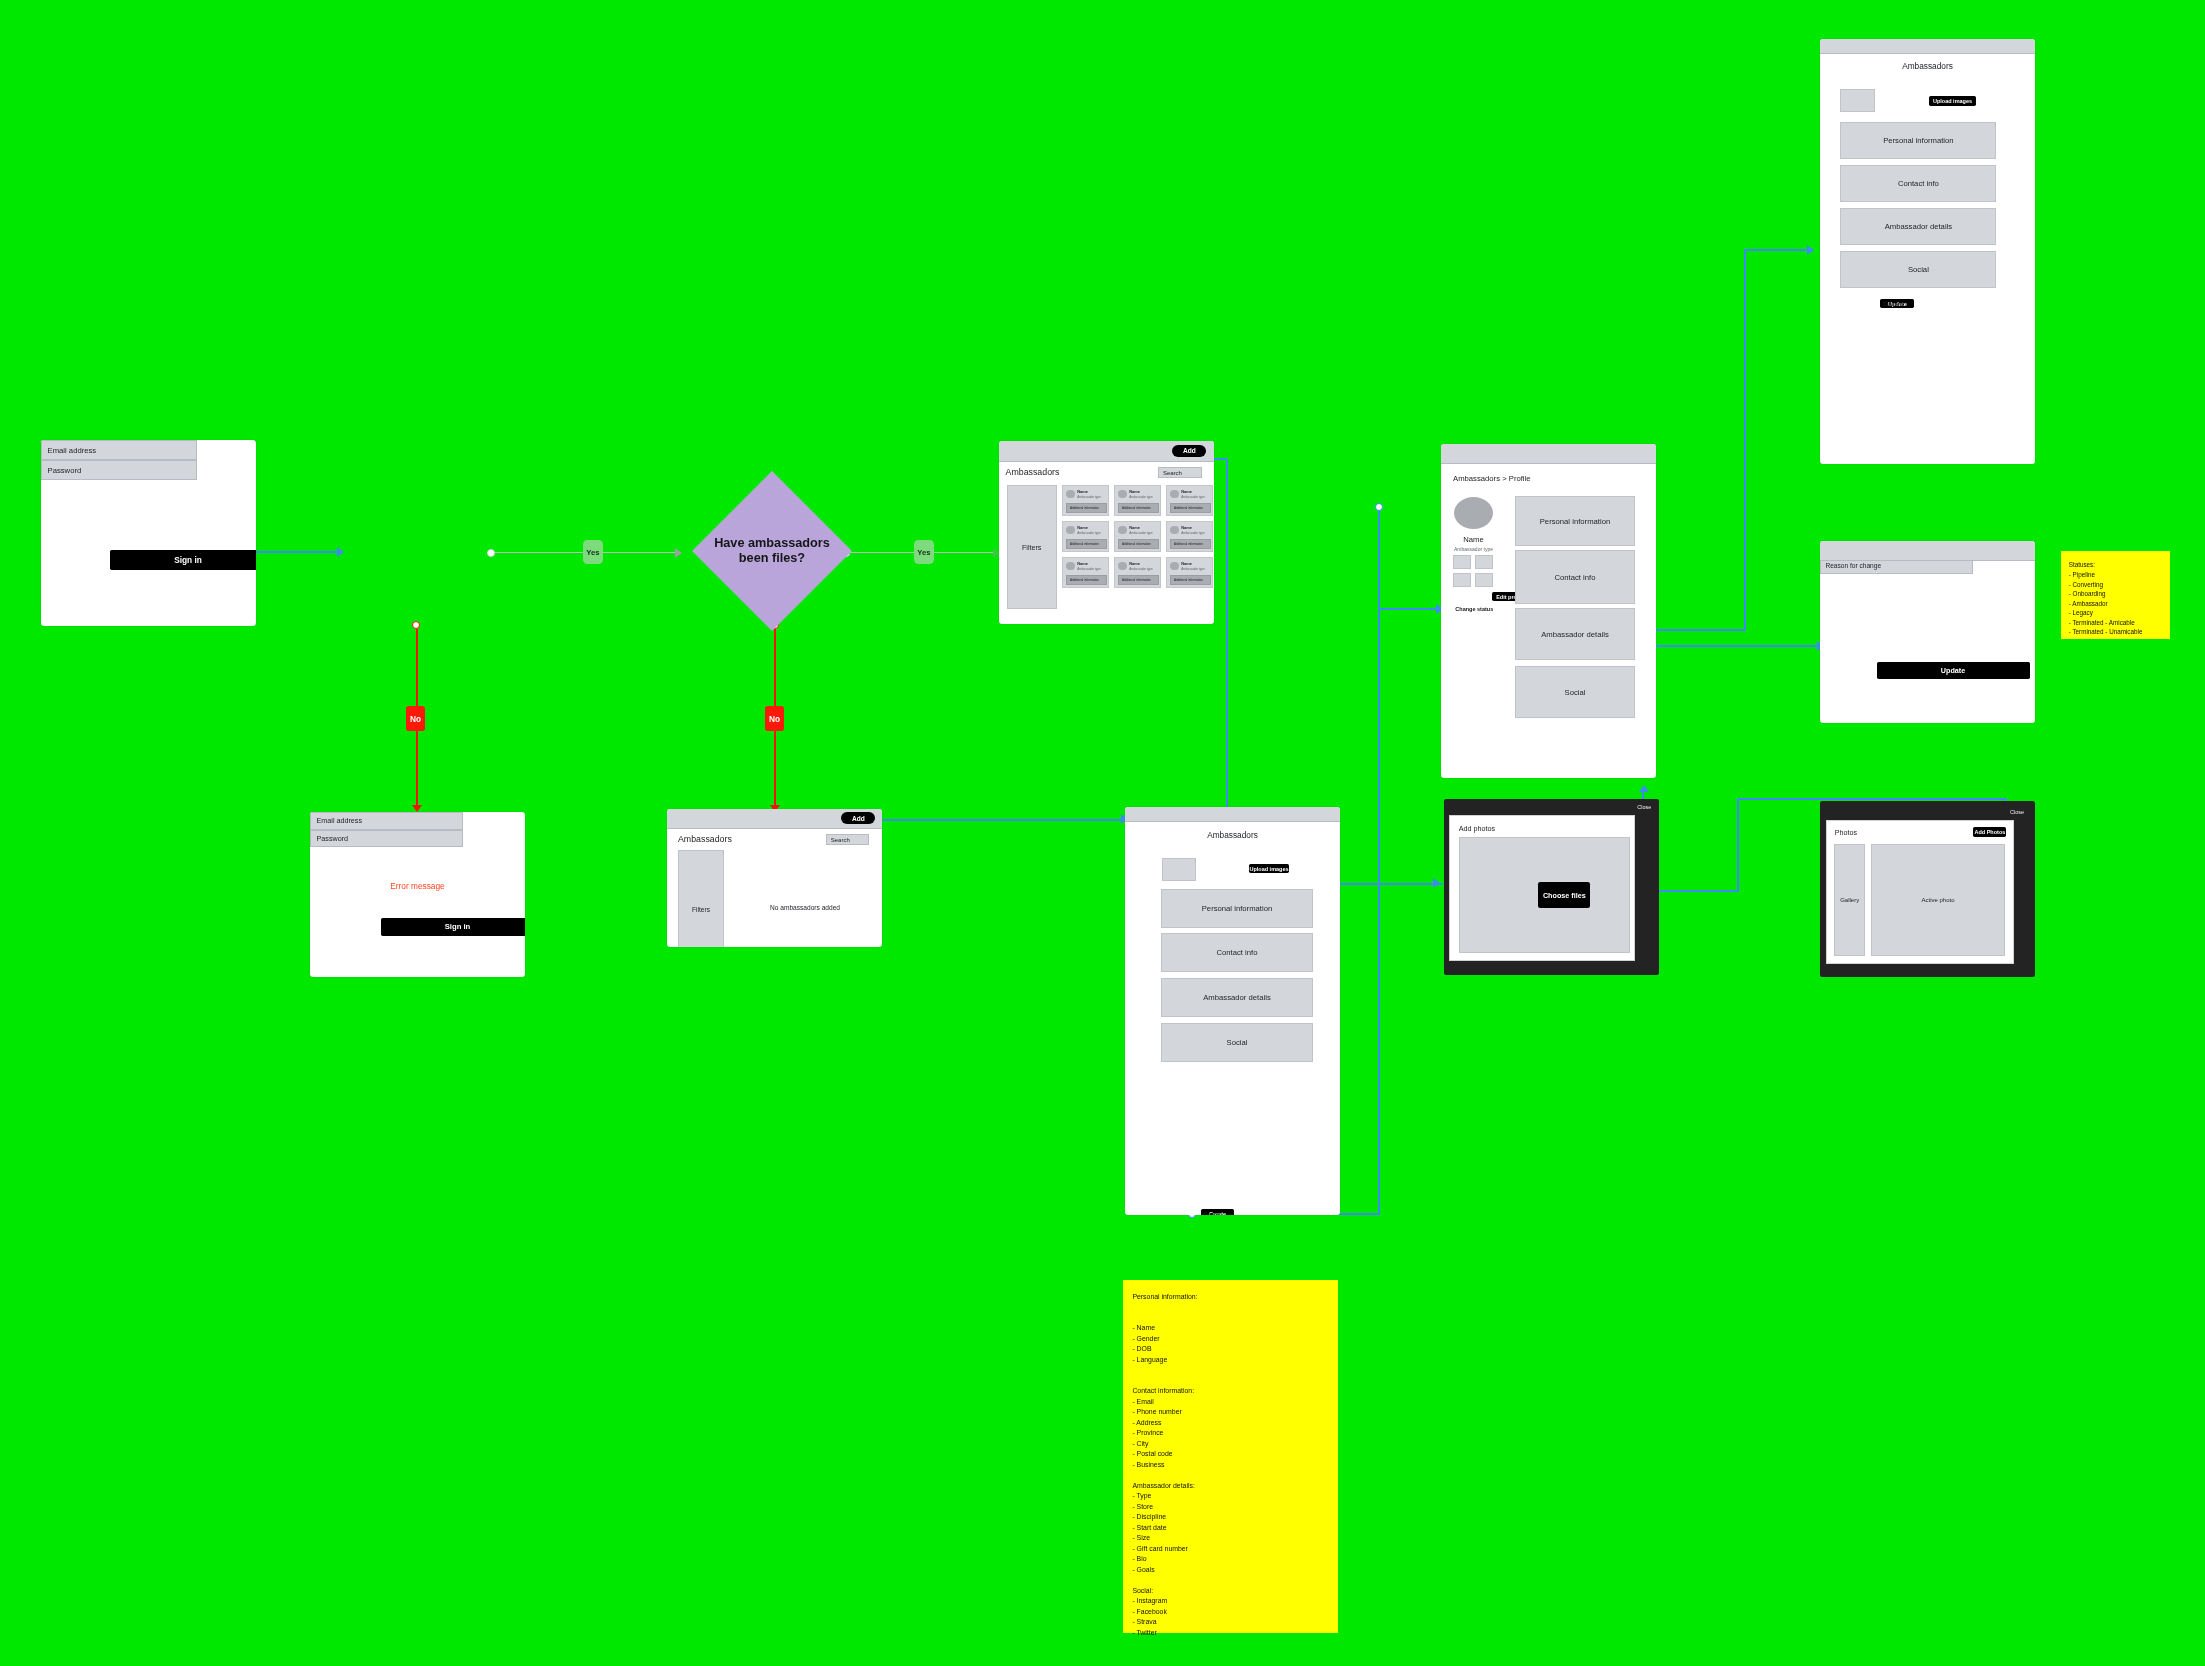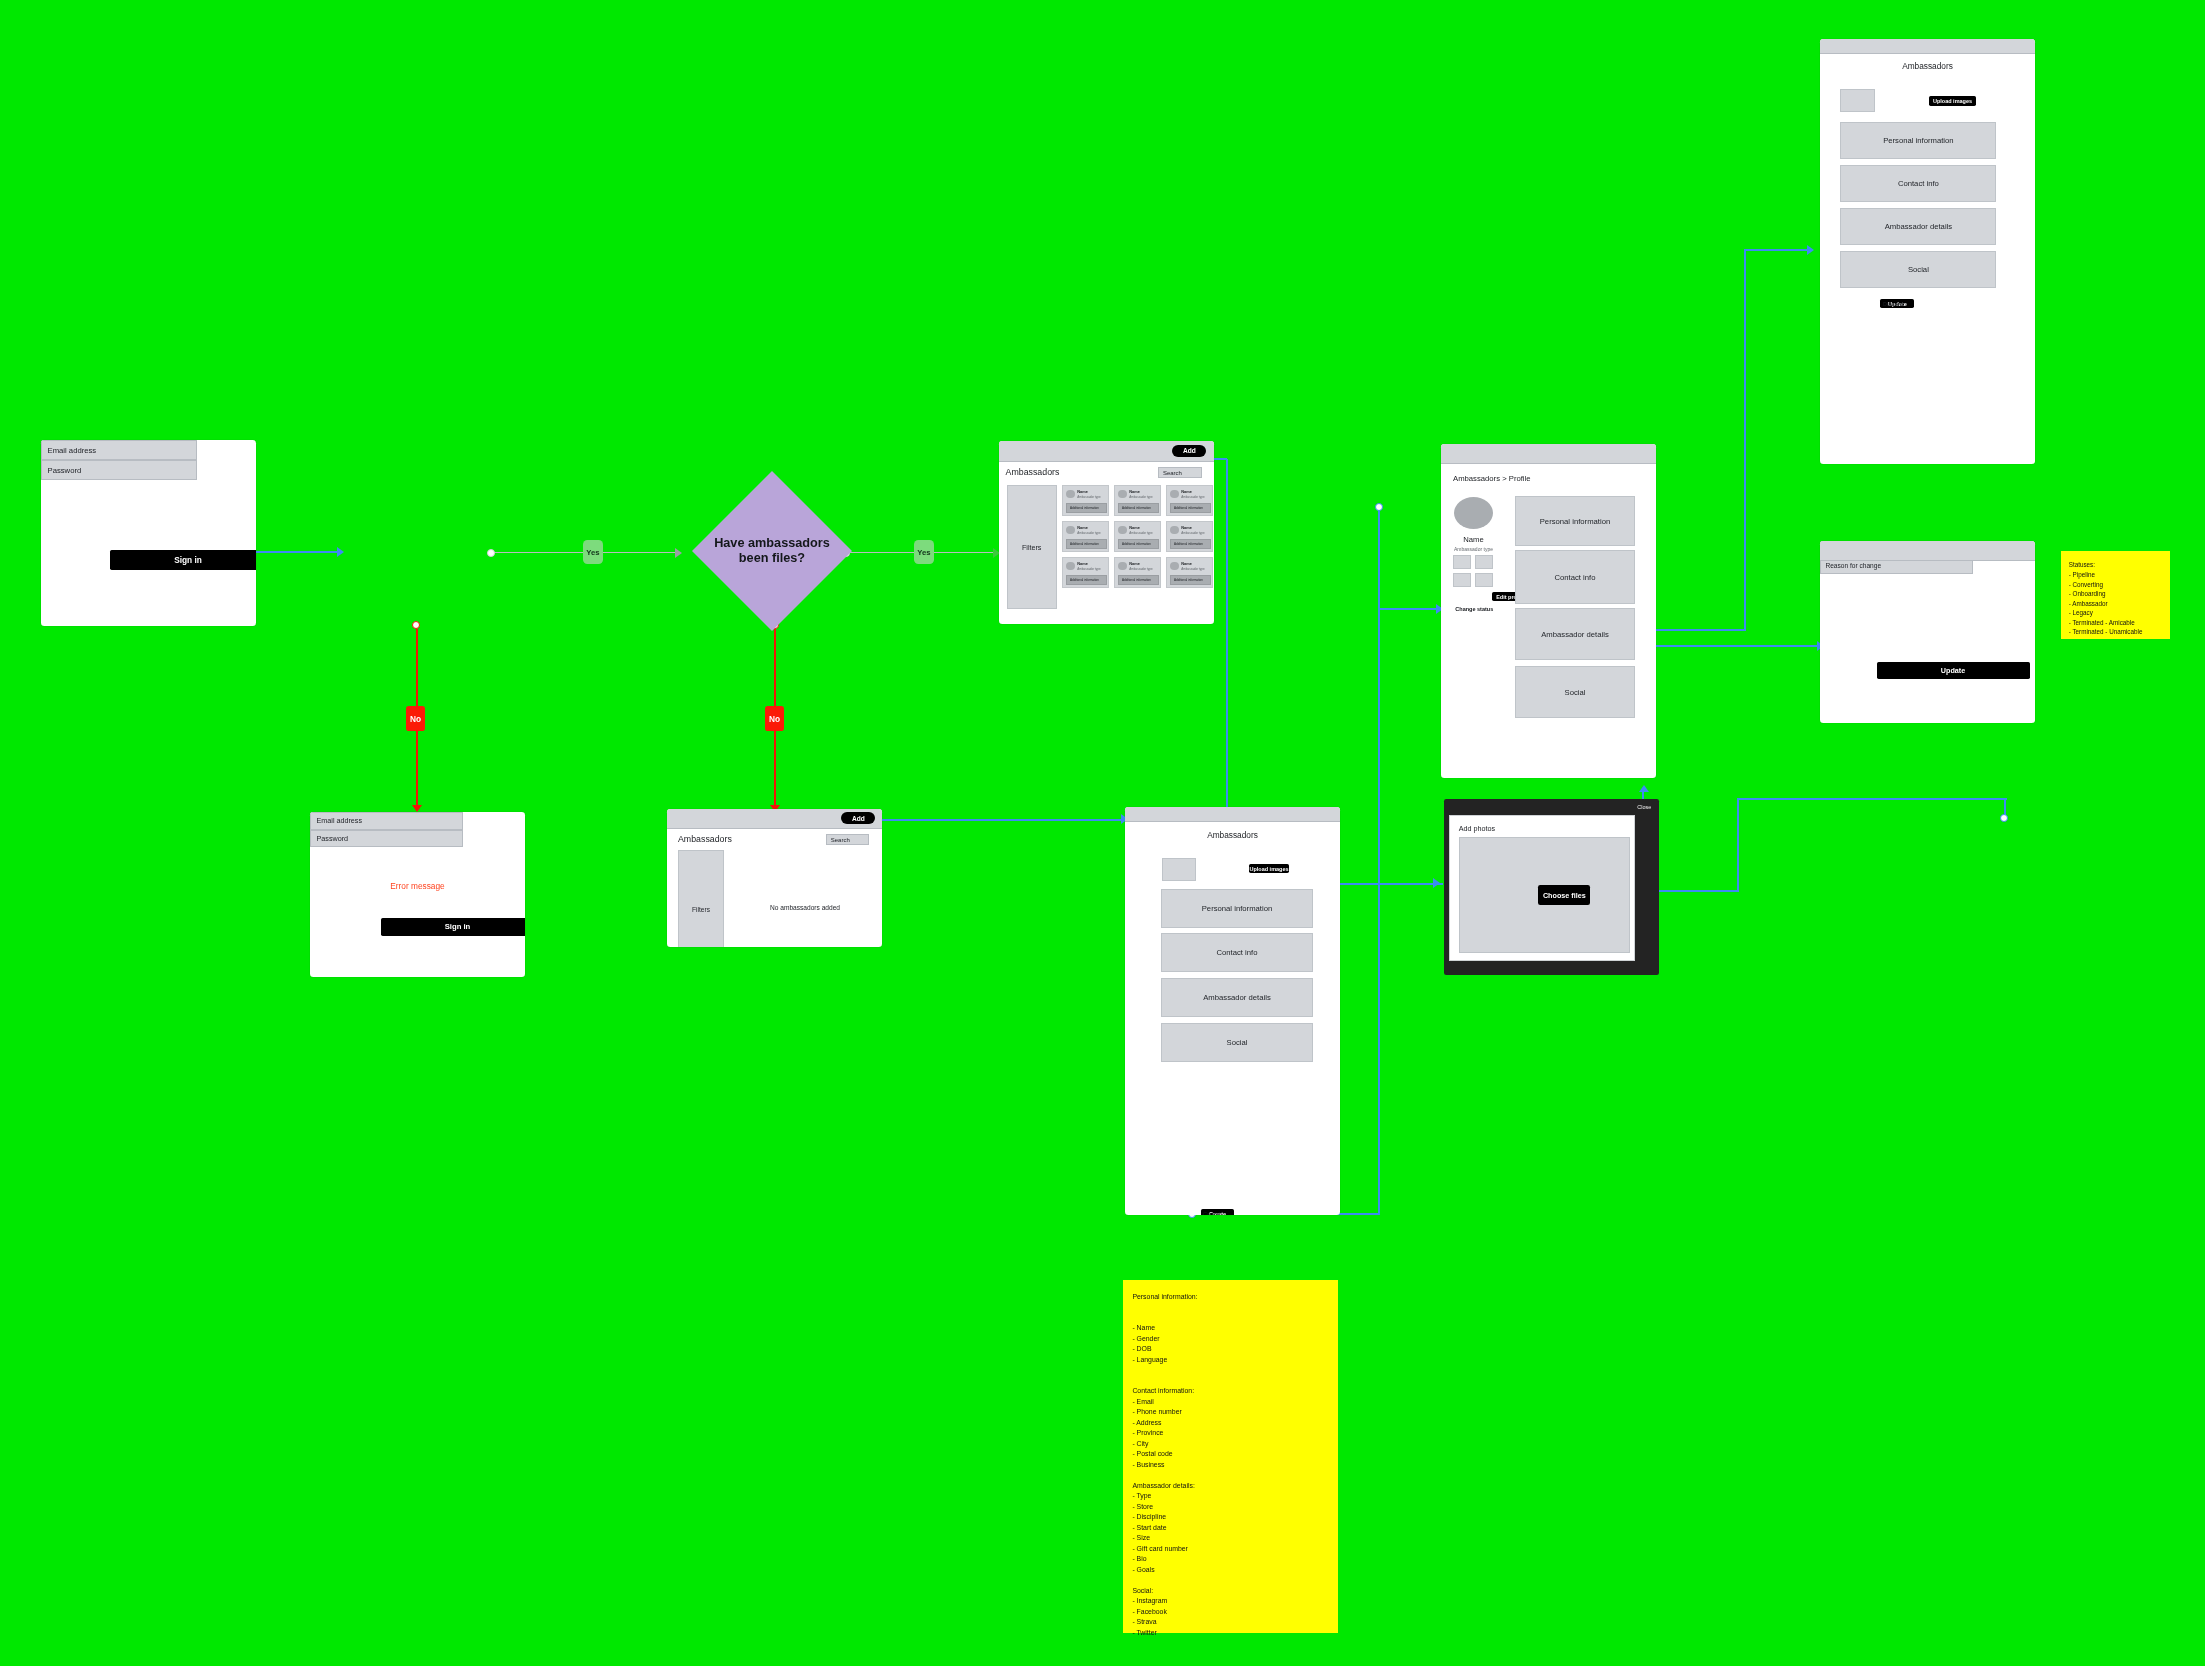--- a/index.html
+++ b/index.html
@@ -344,25 +344,34 @@
     <div class="field" style="left:16.5px;top:76px;width:153px;height:16.5px;padding-left:4.4px;font-size:6.6px;">Status</div>
     <div class="field" style="left:16.5px;top:98px;width:153px;height:16.5px;padding-left:4.4px;font-size:6.6px;">Reason for change</div>
     <div class="btn-dark" style="position:absolute;left:16.5px;top:121px;width:153px;height:16.5px;font-size:7.2px;">Update</div>
   </div>
 
   <div class="modal-shell" style="left:1444px;top:799px;width:215px;height:176px;">
     <div class="modal-close" style="right:7.7px;top:5px;font-size:5.5px;">Close</div>
     <div class="modal-inner" style="left:5px;top:16px;width:186px;height:146px;">
       <div style="position:absolute;left:8.8px;top:7.7px;font-size:7.2px;color:#1b1e22;">Add photos</div>
       <div class="block" style="position:absolute;left:8.8px;top:21px;width:171px;height:116px;">
-        <div class="btn-dark" style="width:52px;height:20px;font-size:7.2px;border-radius:2.2px;">Choose files</div>
+        <div class="btn-dark" style="width:52px;height:26px;font-size:7.2px;border-radius:2.2px;">Choose files</div>
       </div>
     </div>
   </div>
 
+  <div class="modal-shell" style="left:1820px;top:801px;width:215px;height:176px;">
+    <div class="modal-close" style="right:11px;top:8.3px;font-size:5.5px;">Close</div>
+    <div class="modal-inner" style="left:6px;top:19.3px;width:188px;height:144px;">
+      <div style="position:absolute;left:7.7px;top:6.6px;font-size:7.2px;color:#1b1e22;">Photos</div>
+      <div class="btn-dark" style="position:absolute;right:6.6px;top:5.5px;width:33px;height:10px;font-size:5.5px;">Add Photos</div>
+      <div class="block" style="position:absolute;left:7.2px;top:22.6px;width:31px;height:112px;font-size:6px;">Gallery</div>
+      <div class="block" style="position:absolute;left:44px;top:22.6px;width:134px;height:112px;font-size:6px;">Active photo</div>
+    </div>
+  </div>
 
   <div class="note" style="left:2061px;top:551px;width:109px;height:88px;padding:9.4px 7.7px;font-size:6.3px;">Statuses:
 - Pipeline
 - Converting
 - Onboarding
 - Ambassador
 - Legacy
 - Terminated - Amicable
 - Terminated - Unamicable</div>
 

